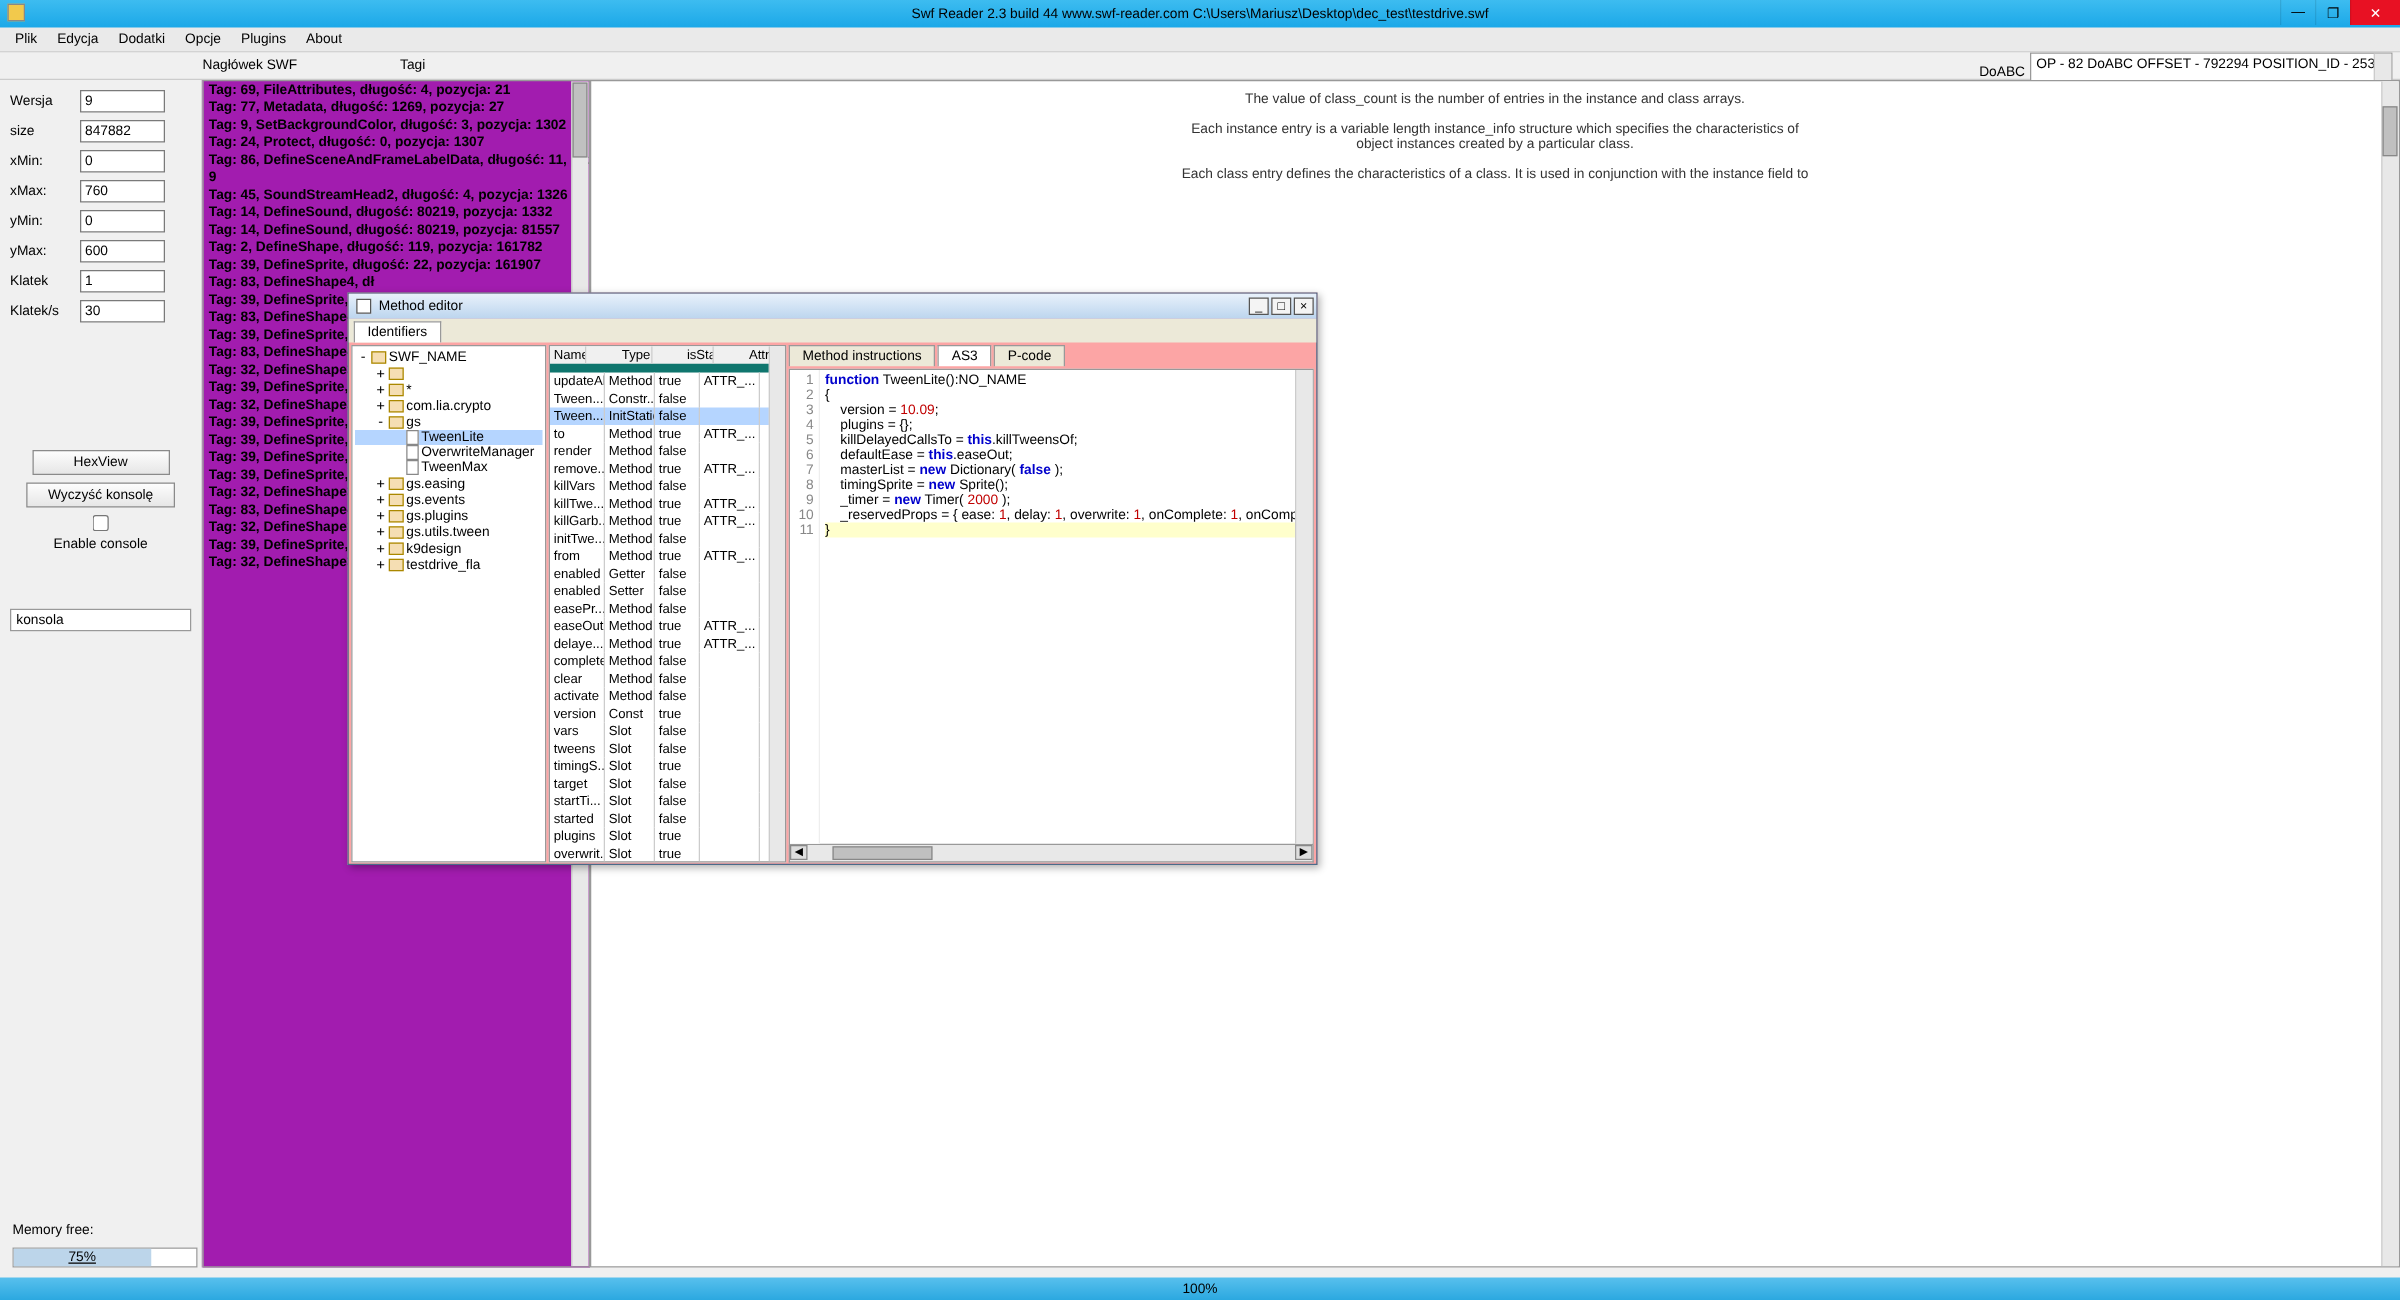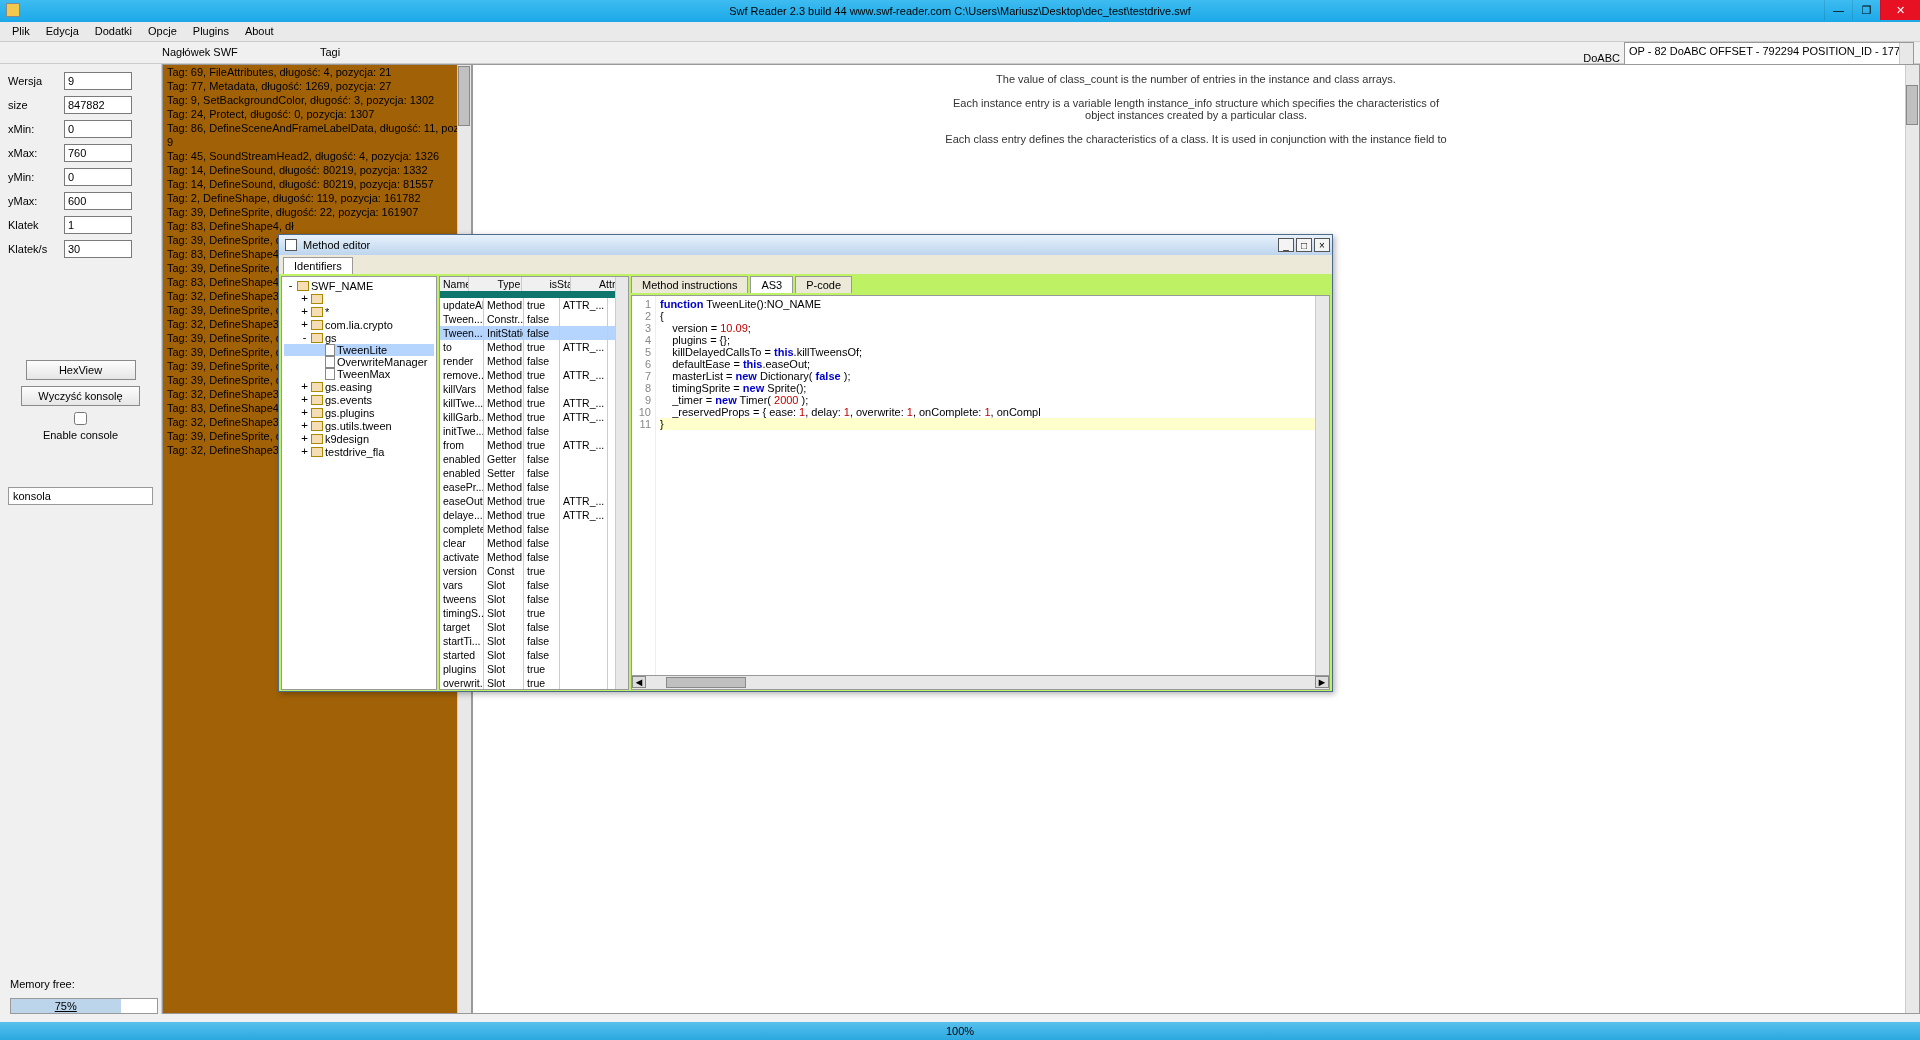--- a/index.html
+++ b/index.html
@@ -13,42 +13,42 @@
 .menubar span { padding:3px 8px; cursor:pointer; }
 .headers { height:22px; display:flex; border-bottom:1px solid #ccc; background:#f0f0f0; }
 .headers .col { padding:4px 8px; }
 .main { display:flex; height:calc(100% - 64px - 26px); }
 .leftpanel { width:162px; padding:8px; border-right:1px solid #ccc; }
 .form-row { display:flex; align-items:center; margin-bottom:6px; }
 .form-row label { width:56px; }
 .form-row input { width:68px; height:18px; border:1px solid #7a7a7a; padding:1px 3px; background:#fff; }
 .btn { background:linear-gradient(#fdfdfd,#e6e6e6); border:1px solid #8a8a8a; padding:3px 16px; margin:6px auto; display:block; cursor:pointer; min-width:110px; }
 .chk { margin-top:6px; display:flex; align-items:center; gap:4px;flex-direction:column; }
-.taglist { width:310px; border:1px solid #999; background:#a16207; overflow:hidden; position:relative; font-size:10.5px; }
+.taglist { width:310px; border:1px solid #999; background:#a21caf; overflow:hidden; position:relative; font-size:10.5px;font-weight:bold; }
 .taglist-scroll { position:absolute; right:0; top:0; width:14px; height:100%; background:#e8e8e8; border-left:1px solid #ccc; }
 .taglist-thumb { position:absolute; right:1px; top:1px; width:12px; height:60px; background:#c0c0c0; border:1px solid #888; }
 .taglist-item { padding:1px 4px; white-space:nowrap; }
 .rightarea { flex:1; display:flex; flex-direction:column; }
 .swf-tree { height:68px; border:1px solid #999; background:#fff; margin:0 0 2px 0; padding:4px; position:relative; }
 .swf-tree-label { display:flex; align-items:center; gap:4px; }
 .doc-area { flex:1; border:1px solid #999; background:#fff; padding:8px; position:relative; overflow:hidden; color:#333;text-align:center; }
 .doc-scroll { position:absolute; right:0; top:0; width:14px; height:100%; background:#e8e8e8; border-left:1px solid #ccc; }
 .doc-thumb { position:absolute; right:1px; top:20px; width:12px; height:40px; background:#c0c0c0; border:1px solid #888; }
 .konsola { height:322px; border:1px solid #999; background:#fff; padding:2px 4px; margin-top:2px; }
 .statusbar { position:absolute; bottom:0; left:0; right:0; height:18px; background:linear-gradient(#58c0ed,#2ba8e0); display:flex; align-items:center; justify-content:center; color:#000; }
 .memfree { position:absolute; bottom:26px; left:10px; }
 .progress { position:absolute; bottom:4px; left:10px; width:148px; height:16px; border:1px solid #999; background:#fff; }
 .progress-fill { background:#bcd5ea; height:100%; width:75%; display:flex; align-items:center; justify-content:center;text-decoration:underline; }
 .top-right-box { position:absolute; top:42px; right:6px; width:290px; height:36px; border:1px solid #999; background:#fff; }
 .top-right-box .txt { padding:2px 4px; }
 .trb-scroll { position:absolute; right:0; top:0; width:14px; height:100%; background:#e8e8e8; border-left:1px solid #ccc; }
 .doabc-label { position:absolute; top:52px; right:300px; }
 
 
-.method-editor { position:absolute; top:234px; left:278px; width:1055px; height:458px; border:1px solid #4a6b8a; background:#bef264; box-shadow:2px 2px 6px rgba(0,0,0,.3); }
+.method-editor { position:absolute; top:234px; left:278px; width:776px; height:458px; border:1px solid #4a6b8a; background:#fca5a5; box-shadow:2px 2px 6px rgba(0,0,0,.3); }
 .me-title { height:20px; background:linear-gradient(#e8f1fb,#bcd5ee); display:flex; align-items:center; padding-left:6px; gap:6px; position:relative; }
 .me-title-icon { width:12px; height:12px; border:1px solid #555; background:#fff; }
 .me-win { position:absolute; right:2px; display:flex; gap:2px; }
 .me-win span { width:16px; height:14px; border:1px solid #555; background:#f4f4f4; display:flex; align-items:center; justify-content:center; cursor:pointer; font-size:10px; }
 .me-tabs { display:flex; background:#ece9d8; padding:2px 4px 0; }
 .me-tab { border:1px solid #999; border-bottom:none; padding:2px 10px; background:#ece9d8; margin-right:2px; cursor:pointer; font-size:11px; }
 .me-tab.active { background:#fff; }
 .me-body { display:flex; height:calc(100% - 38px); padding:2px; gap:2px; }
 .id-tree { width:156px; border:1px solid #999; background:#fff; overflow:auto; padding:2px; }
 .tree-row { display:flex; align-items:center; padding:0 2px; white-space:nowrap; cursor:pointer; gap:2px; }
@@ -99,21 +99,21 @@
 </div>
 
 <div class="headers">
   <div class="col" style="width:162px;"></div>
   <div class="col" style="width:150px; text-align:left; padding-left:0;">Nagłówek SWF</div>
   <div class="col">Tagi</div>
 </div>
 
 <span class="doabc-label">DoABC</span>
 <div class="top-right-box">
-  <div class="txt">OP - 82 DoABC OFFSET - 792294 POSITION_ID - 177</div>
+  <div class="txt">OP - 82 DoABC OFFSET - 792294 POSITION_ID - 253</div>
   <div class="trb-scroll"></div>
 </div>
 
 <div class="main">
   <div class="leftpanel">
     <div class="form-row">
         <label>Wersja</label>
         <input value="9" style="">
       </div>
     <div class="form-row">

